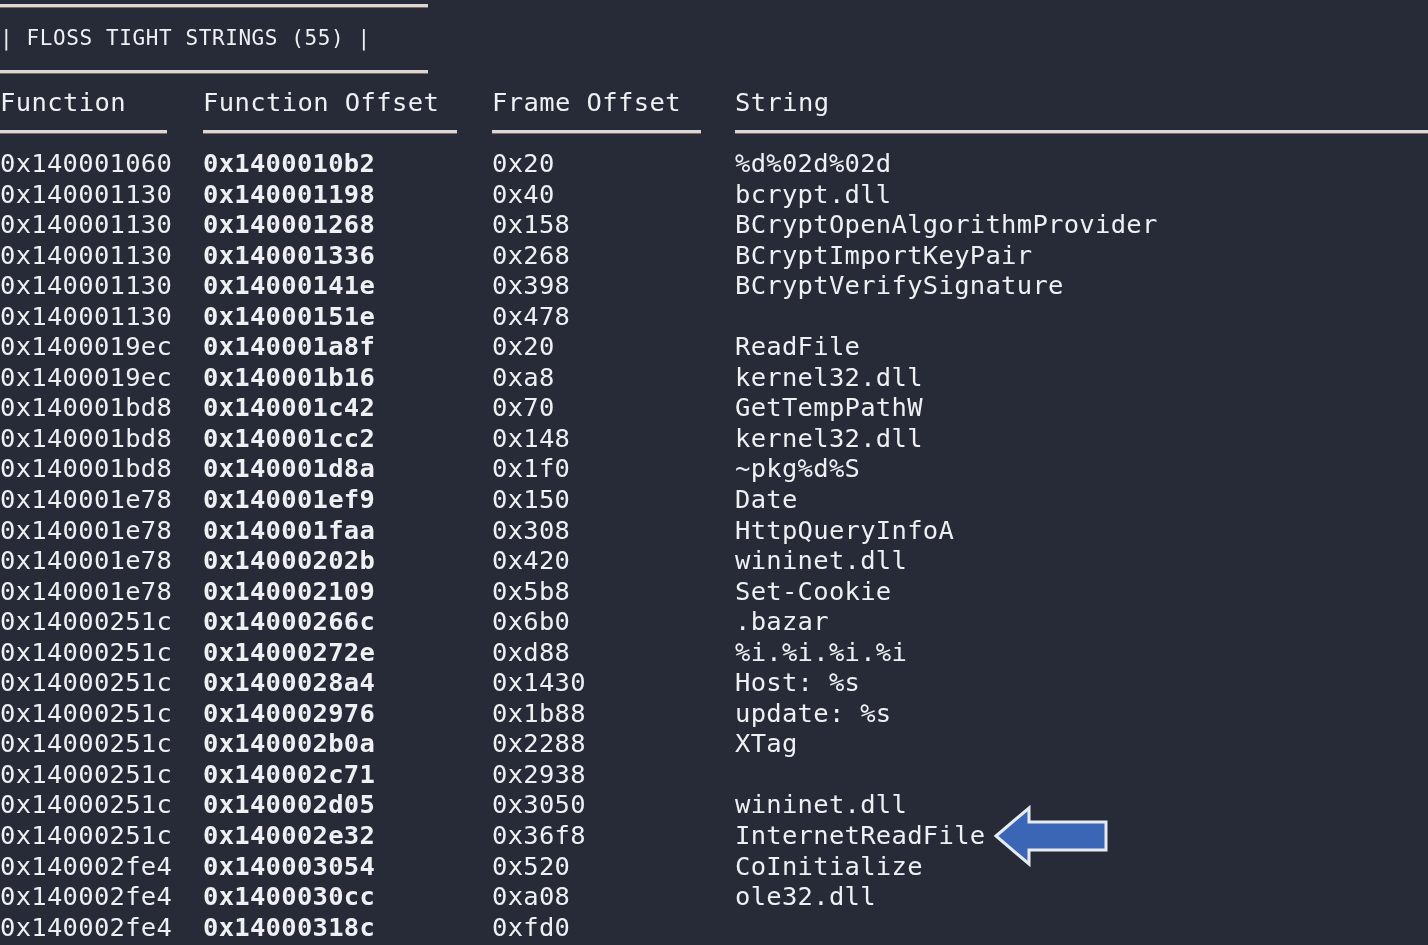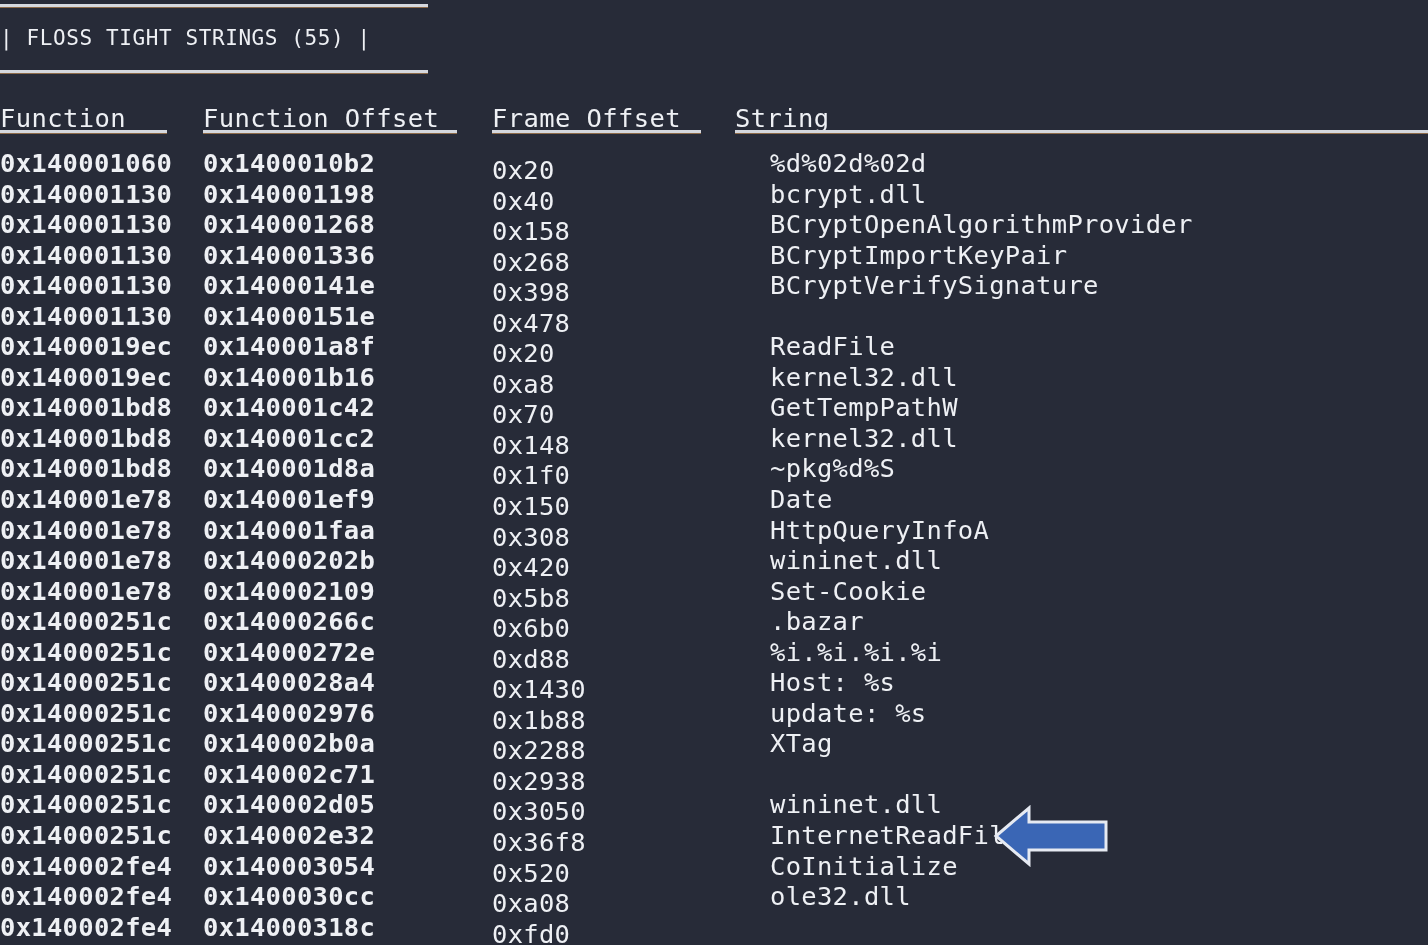--- a/index.html
+++ b/index.html
@@ -48,21 +48,21 @@
   
   .header-row {
     position: absolute;
     left: 0;
     top: 86px;
     width: 1428px;
     height: 34px;
   }
   .hcell {
     position: absolute;
-    top: 16px;
+    top: 0;
     font-size: 25.5px;
     line-height: 32px;
     letter-spacing: 0.4px;
     white-space: pre;
     color: #eef0f4;
     text-align: right;
   }
 
   .col-rule {
     position: absolute;
@@ -85,24 +85,24 @@
   }
   .cell {
     position: absolute;
     top: 0;
     font-size: 25.5px;
     line-height: 30.55px;
     letter-spacing: 0.3px;
     white-space: pre;
     color: #eef0f4;
   }
-  .c-func   { left: 0px; font-weight: bold; }
+  .c-func   { left: 0px; }
   .c-foff   { left: 203px; font-weight: bold; }
-  .c-frame  { left: 492px; margin-top: 7px; }
-  .c-string { left: 770px; }
+  .c-frame  { left: 492px; }
+  .c-string { left: 735px; }
 
   
   .arrow-annotation {
     position: absolute;
     left: 993px;
     top: 805px;
     width: 116px;
     height: 62px;
   }
   .arrow-annotation svg { display: block; }

